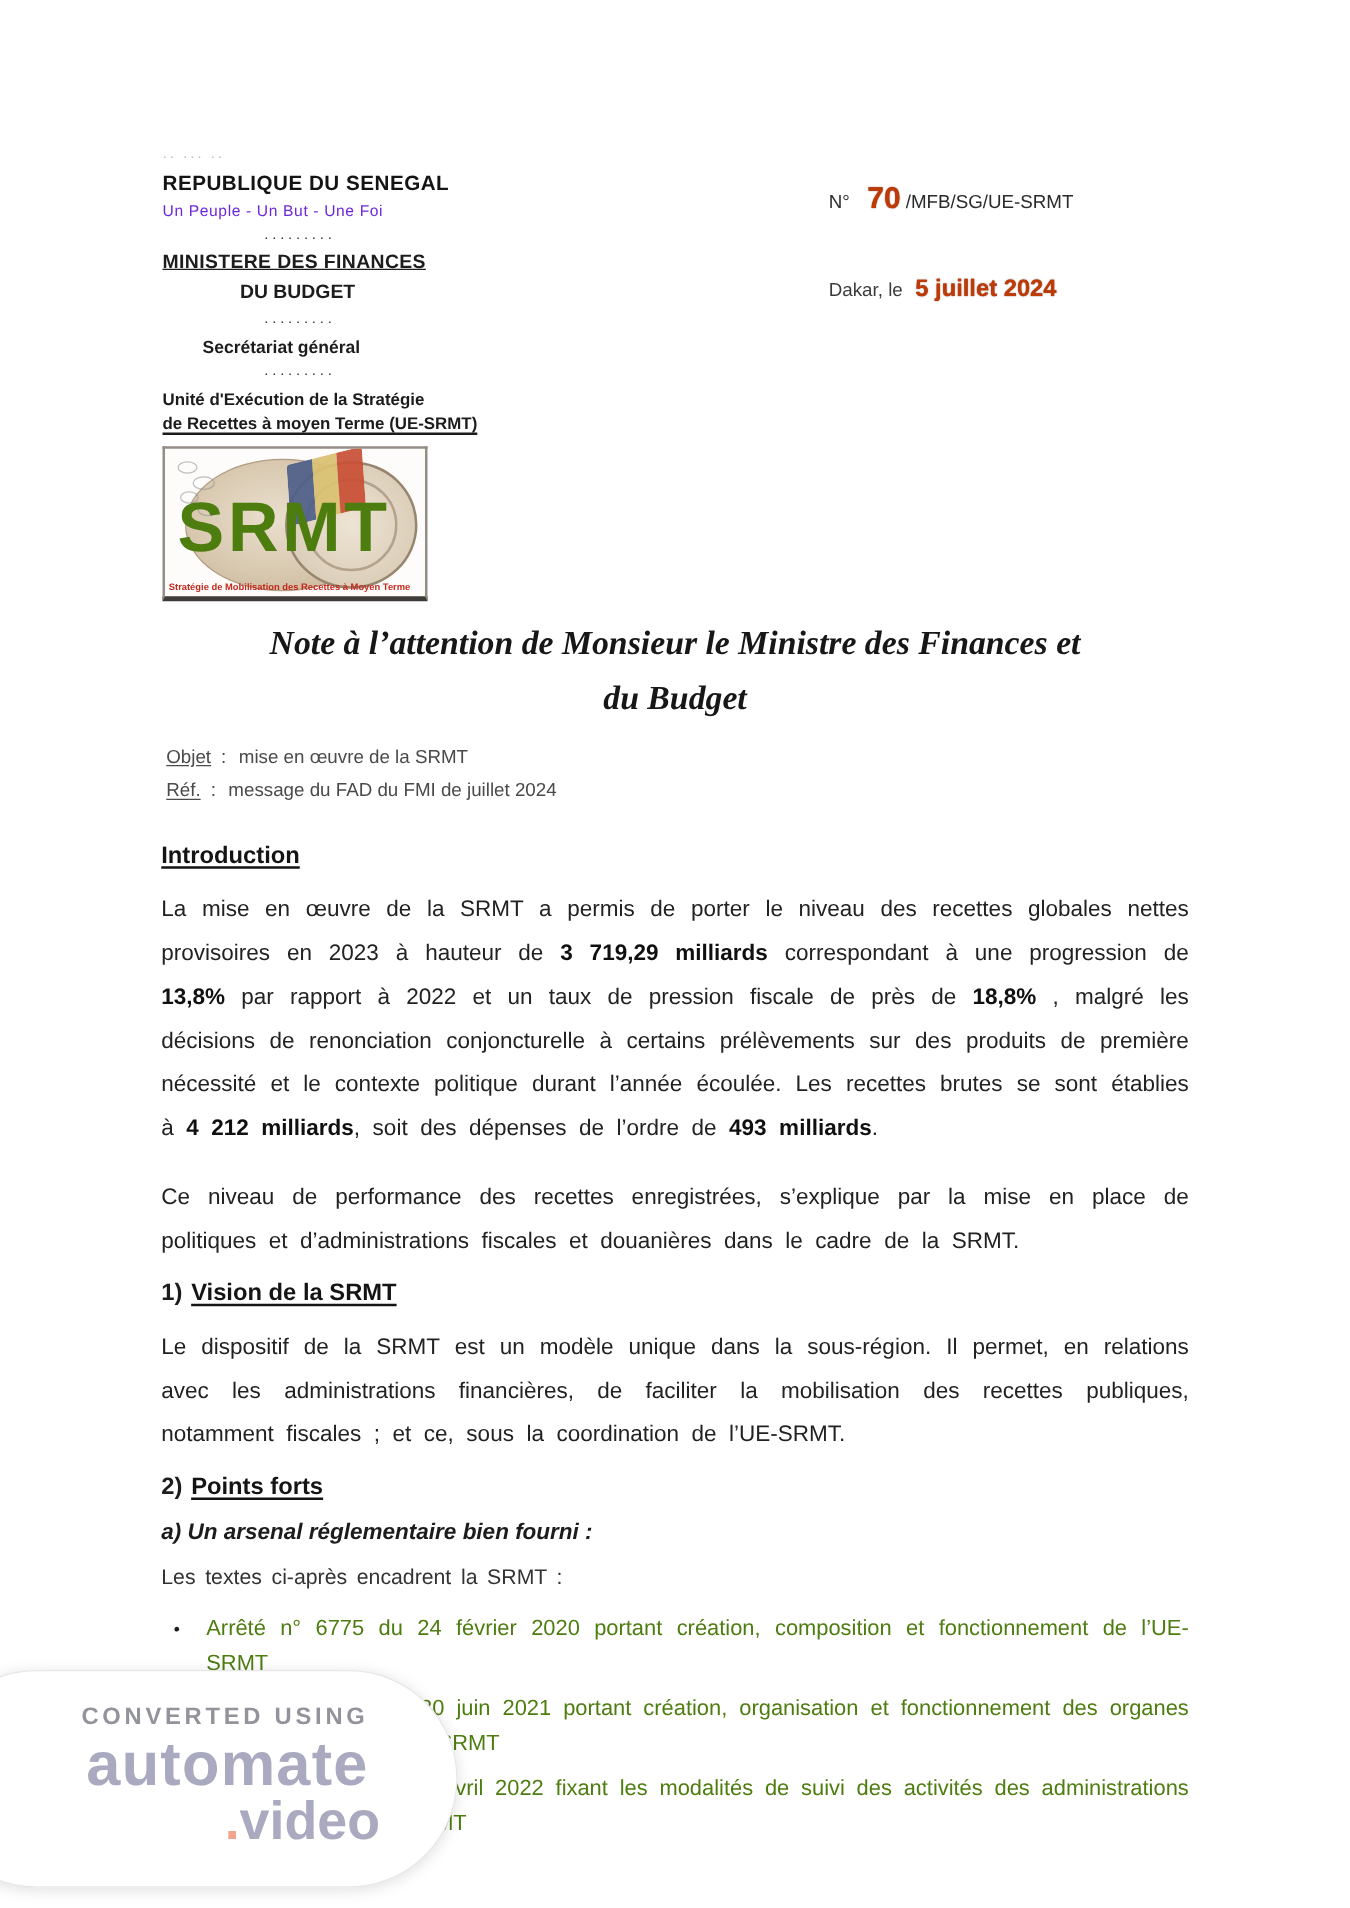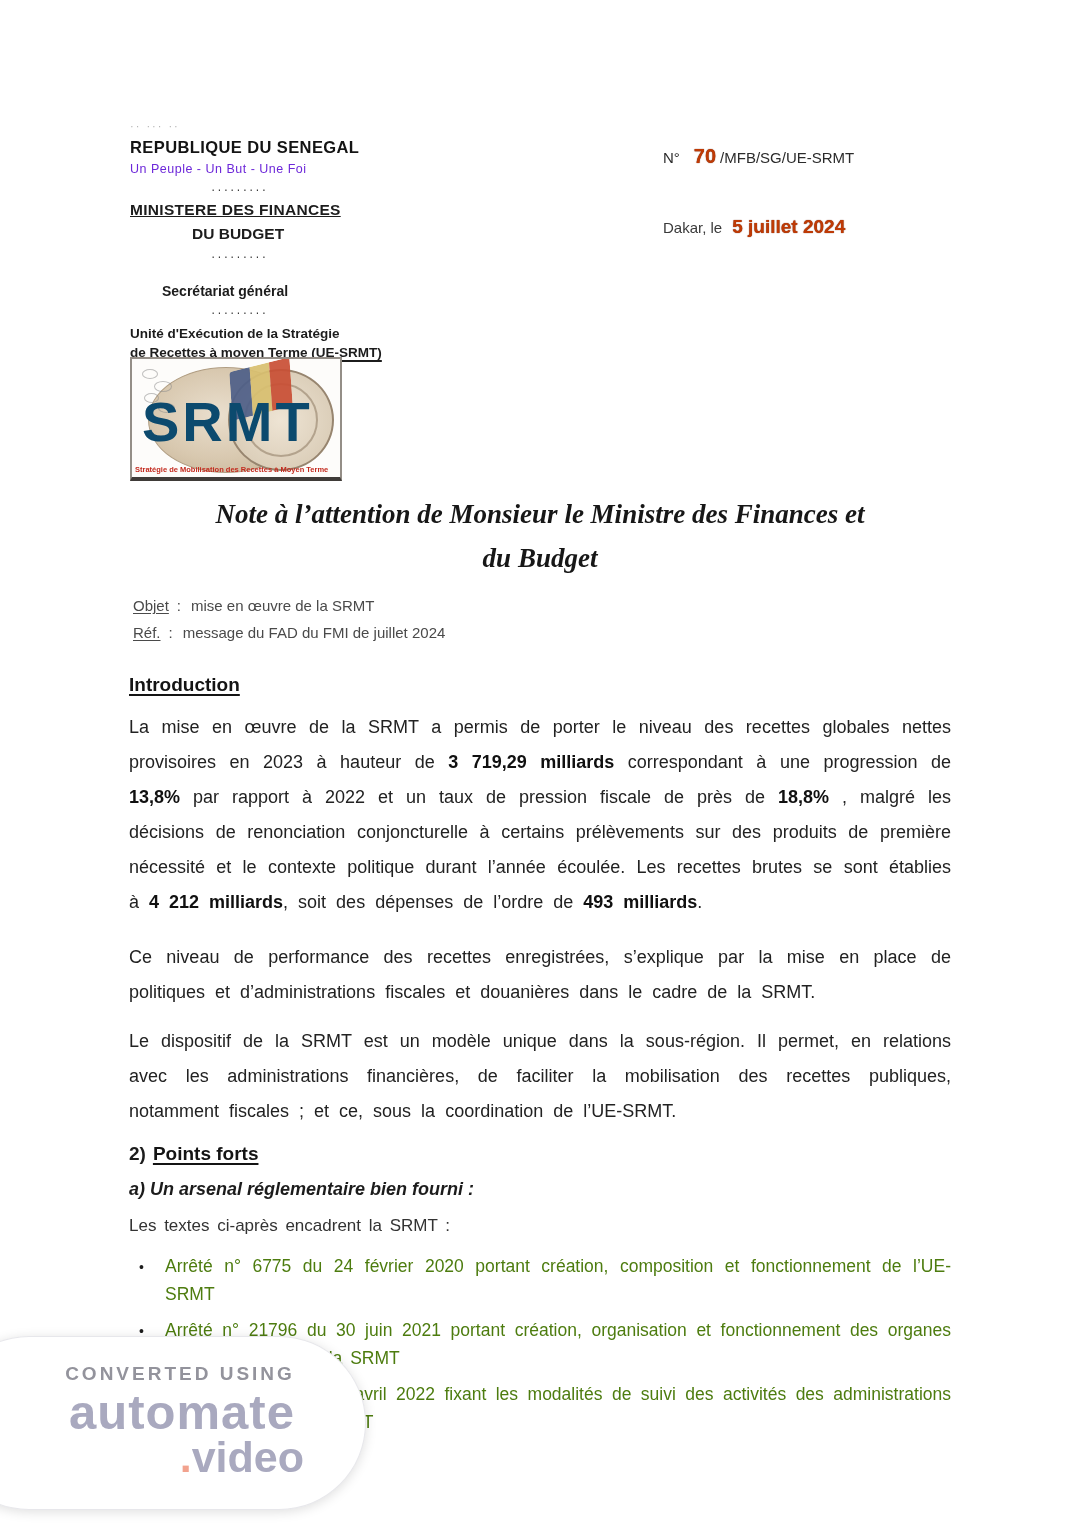--- a/index.html
+++ b/index.html
@@ -11,28 +11,28 @@
   #doc { position:absolute; inset:0; filter:blur(0.45px); }
 
   
   .hleft { position:absolute; left:130px; top:120px; width:260px; }
   .artifact { font-size:11px; color:#9a9a9a; opacity:.75; letter-spacing:2px; margin-bottom:6px; }
   .republic { font-weight:800; font-size:16.5px; letter-spacing:.4px; color:#141414; }
   .motto { font-size:12.5px; color:#6d28d9; margin-top:5px; letter-spacing:.5px; }
   .dots { font-size:12px; letter-spacing:3px; color:#333; text-align:center; width:220px; margin-top:3px; line-height:16px; }
   .ministry1 { font-weight:800; font-size:15.5px; margin-top:6px; letter-spacing:.3px;text-decoration:underline; }
   .ministry2 { font-weight:800; font-size:15.5px; margin-top:6px; padding-left:62px; }
-  .secretariat { font-weight:800; font-size:14px; margin-top:21px; padding-left:32px; }
+  .secretariat { font-weight:800; font-size:14px; margin-top:7px; padding-left:32px; }
   .unit1 { font-weight:800; font-size:13.5px; margin-top:8px; }
   .unit2 { font-weight:800; font-size:13.5px; margin-top:4px; text-decoration:underline; text-decoration-thickness:2px; text-underline-offset:3px; }
 
   
   .hright { position:absolute; left:663px; top:145px; width:330px; }
   .refline { font-size:15px; color:#2b2b2b; }
-  .refnum { font-weight:800; font-size:20px; color:#bf3a05; text-shadow:0 0 1px #5e1c00; margin:0 4px 0 14px; }
+  .refnum { font-weight:800; font-size:24px; color:#bf3a05; text-shadow:0 0 1px #5e1c00; margin:0 4px 0 14px; }
   .dateline { font-size:15px; color:#3a3a3a; margin-top:48px; }
   .datered { font-weight:800; font-size:19px; color:#bf3a05; text-shadow:0 0 1px #5e1c00; margin-left:10px; }
 
   
   .logo { position:absolute; left:130px; top:357px; width:212px; height:124px;
           background:#fdfcfa; border:2px solid #948e87; border-bottom:4px solid #3f3b38; overflow:hidden; }
   .coin-big { position:absolute; left:16px; top:8px; width:156px; height:106px; border-radius:50%;
               background:radial-gradient(ellipse at 45% 45%, #eadfce 0%, #d8c8af 55%, #c2ae90 100%);
               border:1px solid #b09d82; }
   .coin-right { position:absolute; left:96px; top:10px; width:106px; height:102px; border-radius:50%;
@@ -44,21 +44,21 @@
   .sq1 { left:10px; top:10px; width:16px; height:10px; }
   .sq2 { left:22px; top:22px; width:18px; height:11px; }
   .sq3 { left:12px; top:34px; width:15px; height:10px; }
   .sq4 { left:26px; top:44px; width:17px; height:10px; }
   .flag { position:absolute; right:48px; top:6px; width:62px; height:48px; transform:rotate(-14deg) skewX(-10deg);
           display:flex; border-radius:3px; overflow:hidden; opacity:.92; }
   .flag span { flex:1; }
   .f1 { background:#4e5f88; }
   .f2 { background:#d9c070; }
   .f3 { background:#c94f35; }
-  .logo-text { position:absolute; left:10px; top:30px; font-size:56px; font-weight:800; color:#0c4a6e;
+  .logo-text { position:absolute; left:10px; top:30px; font-size:56px; font-weight:800; color:#4d7c0f;
                letter-spacing:3px; font-family:"Liberation Sans", sans-serif; }
   .logo-caption { position:absolute; left:3px; right:3px; bottom:3px; font-size:7.5px; font-weight:700;
                   color:#c32a1e; white-space:nowrap; overflow:hidden; }
 
   
   .title { position:absolute; left:0; top:492px; width:100%; text-align:center;
            font-family:"Liberation Serif", serif; font-style:italic; font-weight:700;
            font-size:27px; line-height:44px; color:#171717; }
 
   
@@ -155,20 +155,23 @@
   </div>
 
   <div class="content">
     <div class="h-row">
       <span class="h-u">Introduction</span>
     </div>
 
     <p class="p-intro"><span>La mise en œuvre de la SRMT a permis de porter le niveau des recettes globales nettes provisoires en 2023 à hauteur de </span><span class="b">3 719,29 milliards</span><span> correspondant à une progression de </span><span class="b">13,8%</span><span> par rapport à 2022 et un taux de pression fiscale de près de </span><span class="b">18,8%</span><span> , malgré les décisions de renonciation conjoncturelle à certains prélèvements sur des produits de première nécessité et le contexte politique durant l’année écoulée. Les recettes brutes se sont établies à </span><span class="b">4 212 milliards</span><span>, soit des dépenses de l’ordre de </span><span class="b">493 milliards</span><span>.</span></p>
     <p class="p-std">Ce niveau de performance des recettes enregistrées, s’explique par la mise en place de politiques et d’administrations fiscales et douanières dans le cadre de la SRMT.</p>
 
+    <div class="h-row">
+      <span class="h-prefix">1)</span><span class="h-u">Vision de la SRMT</span>
+    </div>
     <p class="p-std">Le dispositif de la SRMT est un modèle unique dans la sous-région. Il permet, en relations avec les administrations financières, de faciliter la mobilisation des recettes publiques, notamment fiscales ; et ce, sous la coordination de l’UE-SRMT.</p>
 
     <div class="h-row">
       <span class="h-prefix">2)</span><span class="h-u">Points forts</span>
     </div>
     <div class="sub-italic">a) Un arsenal réglementaire bien fourni :</div>
     <div class="lead">Les textes ci-après encadrent la SRMT :</div>
 
     <ul>
       <li>Arrêté n° 6775 du 24 février 2020 portant création, composition et fonctionnement de l’UE-SRMT</li>

